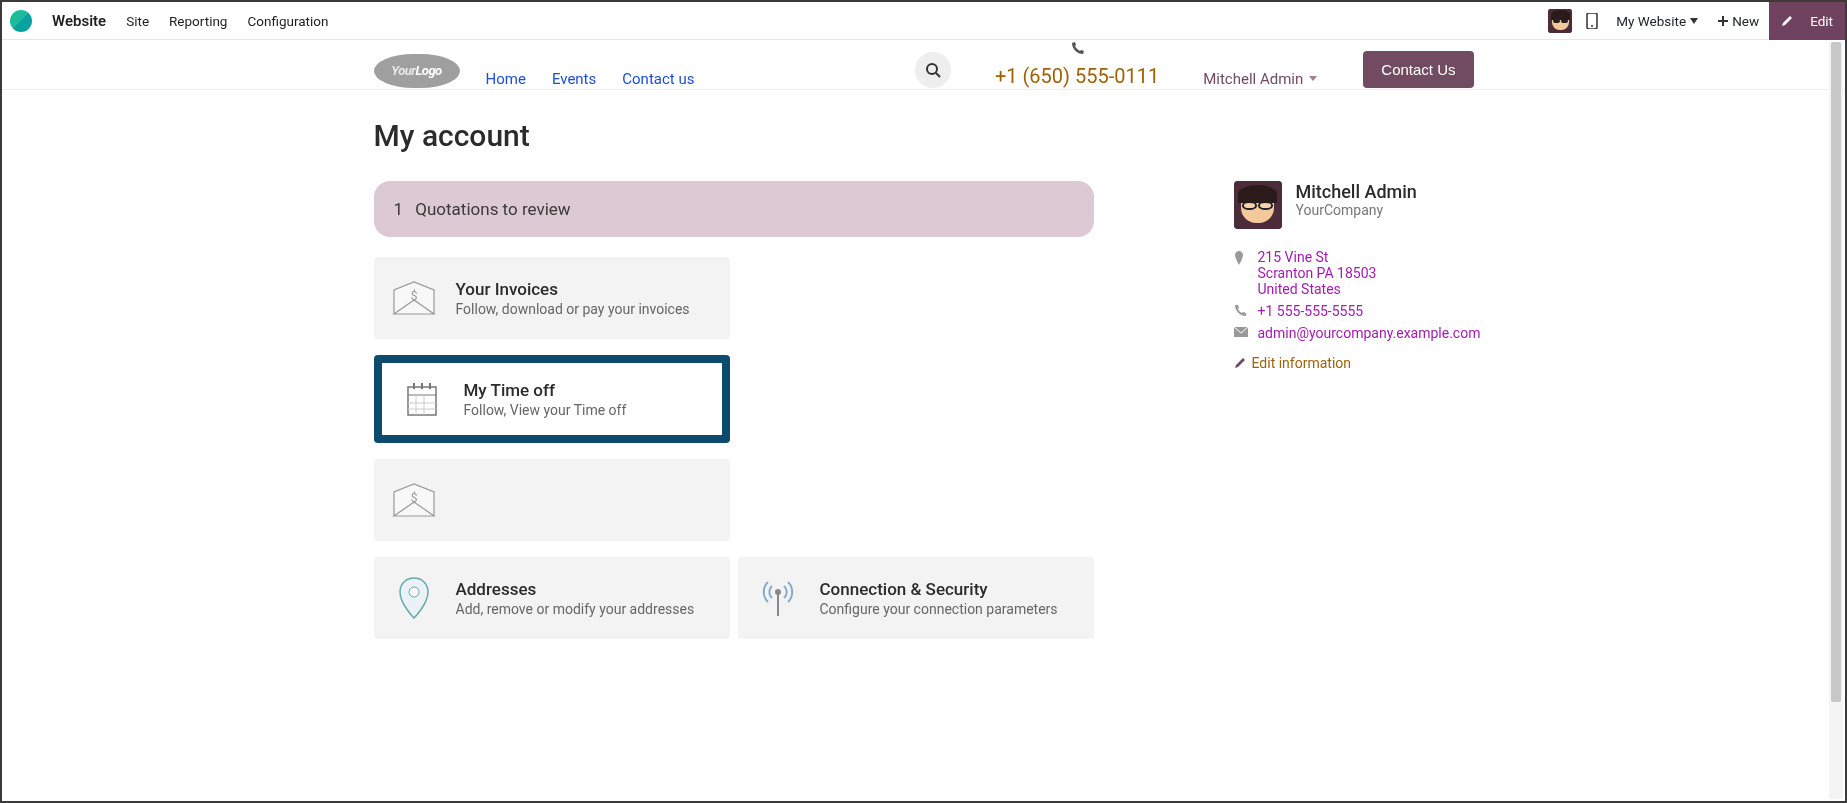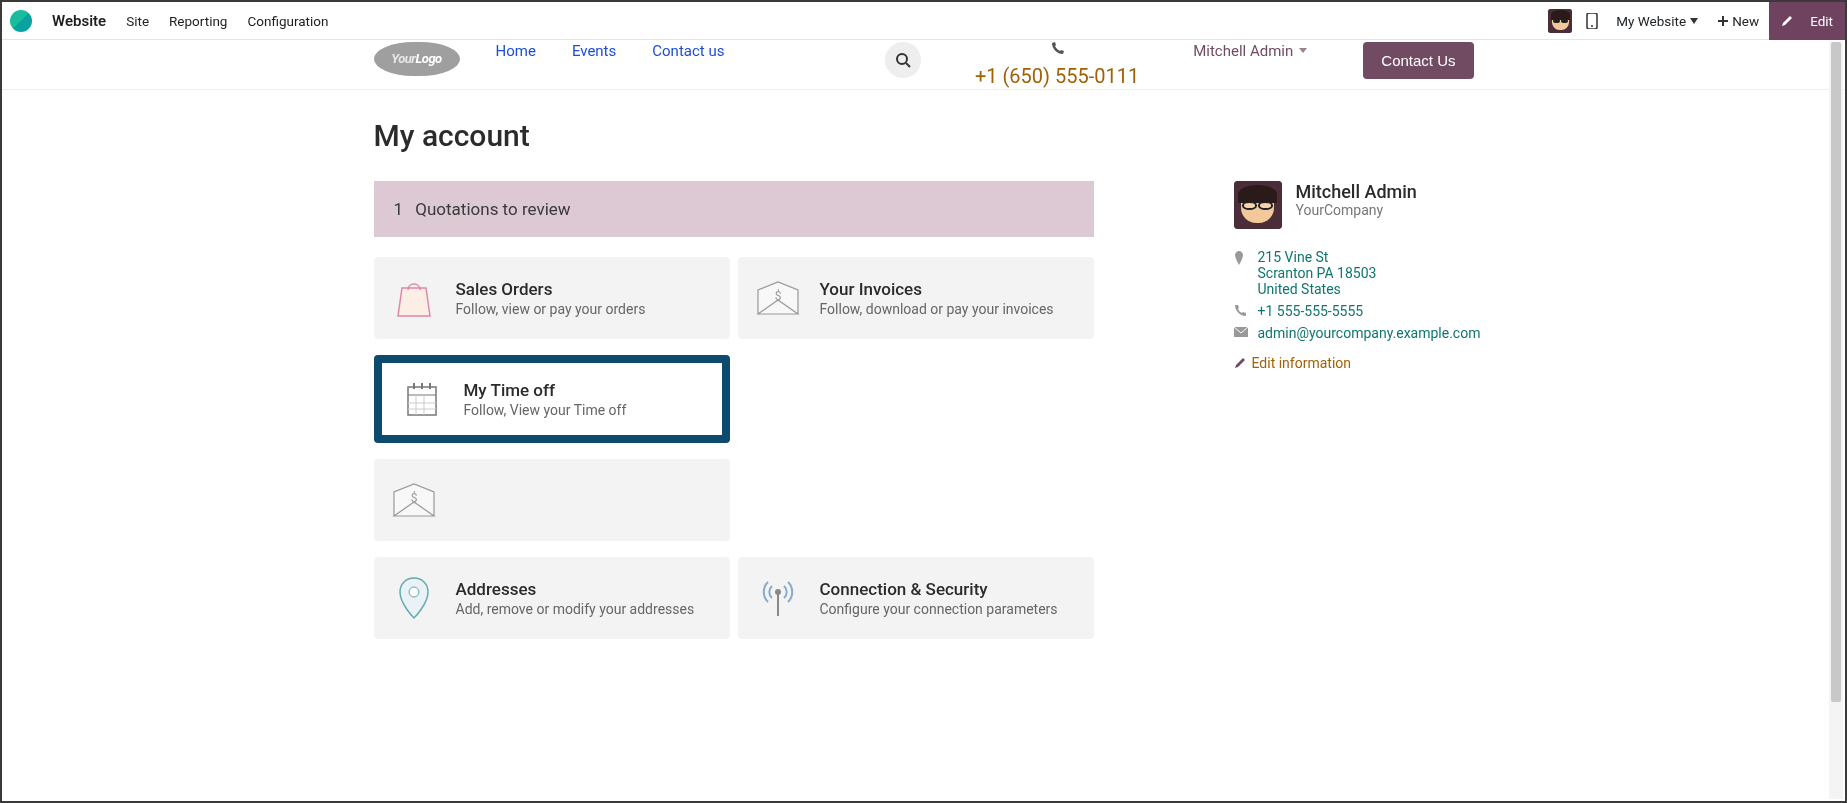--- a/index.html
+++ b/index.html
@@ -11,53 +11,53 @@
 .admin-bar .mitem.brand { font-weight:600; font-size:15px;}
 .admin-bar .spacer { flex:1;}
 .admin-bar .avatar-sm { width:24px; height:24px; border-radius:3px; background:#6b3a4a; display:flex; align-items:center; justify-content:center; margin:0 6px; overflow:hidden;}
 .admin-bar .rico { padding: 0 8px; font-size:14px; cursor:pointer;}
 .admin-bar .dropdown { padding: 0 10px; font-size:13.5px; cursor:pointer; display:flex; align-items:center; gap:4px;}
 .admin-bar .newbtn { padding: 0 10px; font-size:13.5px; cursor:pointer; display:flex; align-items:center; gap:4px;}
 .admin-bar .editbtn { background:#6f4360; color:#fff; height:38px; padding:0 12px; display:flex; align-items:center; gap:17px; cursor:pointer; font-size:13.5px;}
 
 .site-header { height: 50px; display:flex; align-items:center; border-bottom:1px solid #eee; }
 .container { width: 1100px; margin: 0 auto; }
-.site-header .container { display:flex; align-items:flex-start; gap: 36px;}
+.site-header .container { display:flex; align-items:flex-end; gap: 26px;}
 .logo { width:86px; height:34px; border-radius: 48% / 52%; background:#9f9f9f; color:#fff; display:flex; align-items:center; justify-content:center; font-weight:700; font-style:italic; font-size:13px; letter-spacing:-.5px;}
 .logo span.y { color:#e6e6e6;}
 .navlink { color:#1d4ed8; font-size:15px; cursor:pointer;}
 .site-header .flex-sp { flex:1;}
 .search-btn { width:36px; height:36px; border-radius:50%; background:#eee; display:flex; align-items:center; justify-content:center; cursor:pointer;}
 .phone { display:flex; align-items:center; gap:8px; color:#a16207; font-size:20px; margin: 0 18px; flex-direction: column;}
 .user-dd { color:#714b62; font-size:15px; cursor:pointer; display:flex; align-items:center; gap:6px; margin-right:20px;}
 .contact-btn { background:#714b62; color:#fff; border:none; border-radius:4px; padding: 10px 18px; font-size:15px; cursor:pointer;}
 
 .page { padding-top: 28px;}
 .page h1 { font-size: 30px; font-weight:500; color:#2b2b2b; margin-bottom: 28px;}
 .layout { display:flex; gap: 40px;}
 .main-col { flex: 0 0 720px;}
 .side-col { flex: 1; padding-left: 100px;}
-.alert-box { background:#ddc9d3; border-radius:0; padding: 18px 20px; font-size:17px; color:#3a3a3a; margin-bottom: 20px; cursor:pointer;}
+.alert-box { background:#ddc9d3; border-radius:16px; padding: 18px 20px; font-size:17px; color:#3a3a3a; margin-bottom: 20px; cursor:pointer;}
 .alert-box .num { margin-right:8px;}
 .card-grid { display:flex; flex-wrap:wrap; gap: 8px;}
 .card { background:#f3f3f3; border-radius:4px; padding: 14px 16px; display:flex; align-items:center; gap:18px; cursor:pointer; width: 356px; height: 82px;}
 .card.highlight { background:#fff; border:8px solid #0c4a6e; width:356px; height:88px;}
 .card .ico-wrap { width:48px; height:48px; display:flex; align-items:center; justify-content:center; background:#fff; border-radius:3px;}
 .card.highlight .ico-wrap { background:#fff;}
 .card:not(.highlight) .ico-wrap { background: transparent;}
 .card .ct { display:flex; flex-direction:column; gap:2px;}
 .card .title { font-size:17px; font-weight:500; color:#2b2b2b;}
 .card .sub { font-size:14px; color:#666;}
 .full-row { width: 100%; flex-basis:100%;}
 
 .contact-card { display:flex; gap:14px; margin-bottom:20px;}
 .avatar-lg { width:48px; height:48px; border-radius:4px; background:#6b3a4a; overflow:hidden;}
 .contact-name { font-size:18px; font-weight:500; color:#2b2b2b;}
 .contact-comp { font-size:14px; color:#777;}
-.info-row { display:flex; gap:10px; color:#0f766e; font-size:14px; margin-bottom:6px; align-items:flex-start;}
+.info-row { display:flex; gap:10px; color:#a21caf; font-size:14px; margin-bottom:6px; align-items:flex-start;}
 .info-row .irico { width:14px; color:#888; flex:0 0 14px; padding-top:2px;}
 .edit-link { color:#a16207; font-size:14px; cursor:pointer; display:flex; align-items:center; gap:6px; margin-top:14px;}
 
 svg { display:block;}
 
 .fake-scroll { position:absolute; right:2px; top:40px; bottom:2px; width:14px; background:#f4f4f4;}
 .fake-scroll .thumb { position:absolute; top:0; left:2px; right:2px; height:660px; background:#c8c8c8; border-radius:2px;}
 
 .face { width:100%; height:100%; background:#4a2d38; position:relative;}
 .face::before { content:""; position:absolute; left:15%; right:15%; top:18%; bottom:12%; background:#f3c89b; border-radius:40% 40% 45% 45%;}
@@ -142,32 +142,20 @@
   <h1>My account</h1>
   <div class="layout">
     <div class="main-col">
       <div class="alert-box">
         <span class="num">1</span>
         <span>Quotations to review</span>
       </div>
       <div class="card-grid">
         <div class="card">
           <div class="ico-wrap">
-            <svg width="40" height="44" viewBox="0 0 40 44">
-                <path d="M8 12 L32 12 L36 40 L4 40 Z" fill="#fceee4" stroke="#d8a" stroke-width="1.5"></path>
-                <path d="M14 14 C14 6 26 6 26 14" fill="none" stroke="#d8a" stroke-width="1.5"></path>
-              </svg>
-          </div>
-          <div class="ct">
-            <div class="title">Sales Orders</div>
-            <div class="sub">Follow, view or pay your orders</div>
-          </div>
-        </div>
-        <div class="card">
-          <div class="ico-wrap">
             <svg width="44" height="36" viewBox="0 0 44 36">
                 <path d="M2 34 L22 20 L42 34 Z M2 34 L2 10 L22 2 L42 10 L42 34" fill="#f8f8f8" stroke="#999" stroke-width="1.2"></path>
                 <text x="22" y="20" font-size="12" text-anchor="middle" fill="#999">$</text>
               </svg>
           </div>
           <div class="ct">
             <div class="title">Your Invoices</div>
             <div class="sub">Follow, download or pay your invoices</div>
           </div>
         </div>

